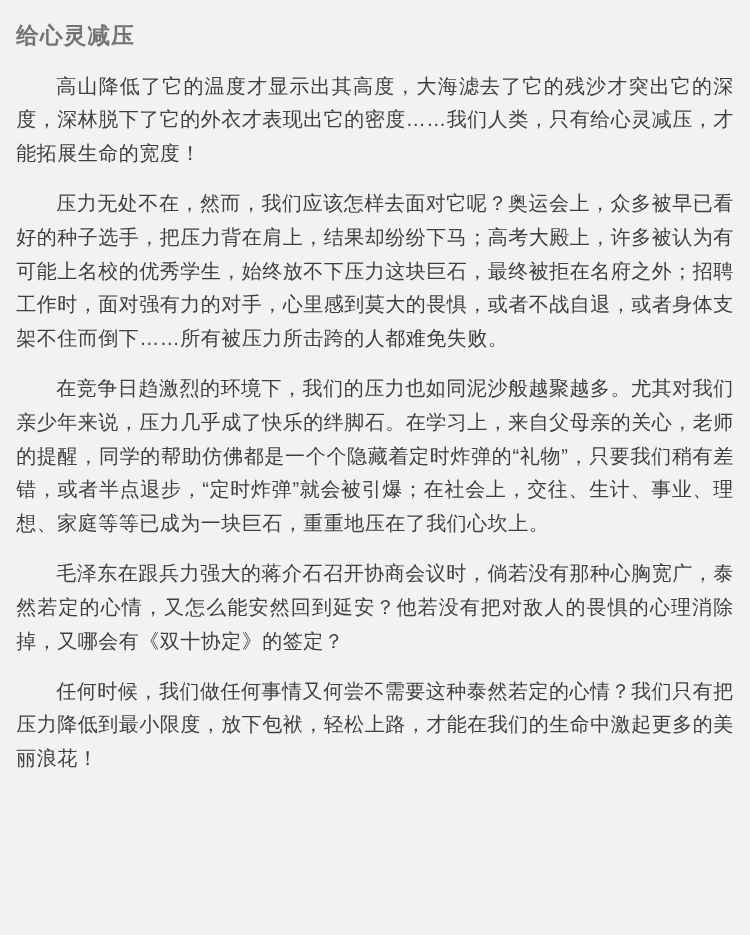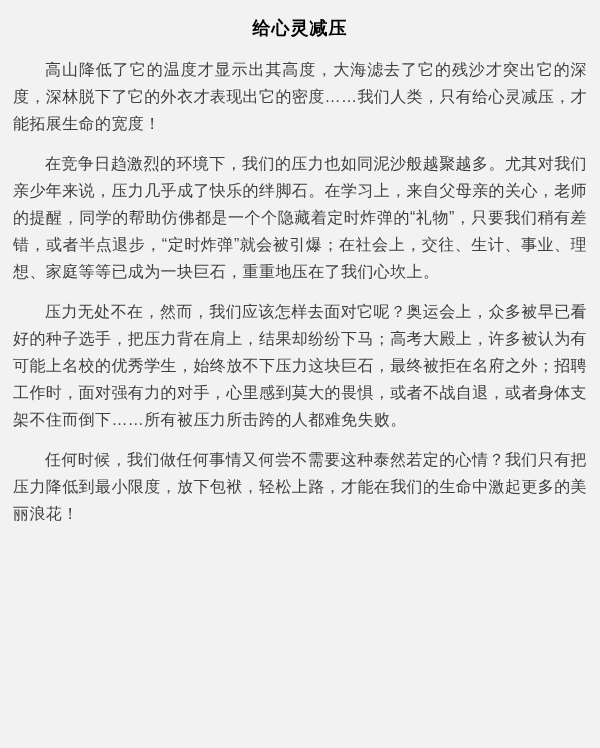--- a/index.html
+++ b/index.html
@@ -17,22 +17,21 @@
   .page {
     width: 600px;
     min-height: 748px;
     box-sizing: border-box;
     padding: 12px 13px 10px 13px;
     background: #f2f2f2;
   }
   .doc-title {
     font-size: 18px;
     font-weight: bold;
-    color: #000000;
-    text-align: center;
+    color: #737373;
     margin: 4px 0 16px 0;
     letter-spacing: 1px;
   }
   .doc-body p {
     font-size: 16px;
     line-height: 27px;
     margin: 0 0 13px 0;
     text-indent: 2em;
     text-align: justify;
     letter-spacing: 0.4px;
@@ -42,17 +41,18 @@
     margin-bottom: 0;
   }
 </style>
 </head>
 <body>
 
 <div class="page">
   <h1 class="doc-title">给心灵减压</h1>
   <div class="doc-body" id="doc-body">
       <p>高山降低了它的温度才显示出其高度，大海滤去了它的残沙才突出它的深度，深林脱下了它的外衣才表现出它的密度……我们人类，只有给心灵减压，才能拓展生命的宽度！</p>
+      <p>压力无处不在，然而，我们应该怎样去面对它呢？奥运会上，众多被早已看好的种子选手，把压力背在肩上，结果却纷纷下马；高考大殿上，许多被认为有可能上名校的优秀学生，始终放不下压力这块巨石，最终被拒在名府之外；招聘工作时，面对强有力的对手，心里感到莫大的畏惧，或者不战自退，或者身体支架不住而倒下……所有被压力所击跨的人都难免失败。</p>
       <p>在竞争日趋激烈的环境下，我们的压力也如同泥沙般越聚越多。尤其对我们亲少年来说，压力几乎成了快乐的绊脚石。在学习上，来自父母亲的关心，老师的提醒，同学的帮助仿佛都是一个个隐藏着定时炸弹的“礼物”，只要我们稍有差错，或者半点退步，“定时炸弹”就会被引爆；在社会上，交往、生计、事业、理想、家庭等等已成为一块巨石，重重地压在了我们心坎上。</p>
-      <p>压力无处不在，然而，我们应该怎样去面对它呢？奥运会上，众多被早已看好的种子选手，把压力背在肩上，结果却纷纷下马；高考大殿上，许多被认为有可能上名校的优秀学生，始终放不下压力这块巨石，最终被拒在名府之外；招聘工作时，面对强有力的对手，心里感到莫大的畏惧，或者不战自退，或者身体支架不住而倒下……所有被压力所击跨的人都难免失败。</p>
+      <p>毛泽东在跟兵力强大的蒋介石召开协商会议时，倘若没有那种心胸宽广，泰然若定的心情，又怎么能安然回到延安？他若没有把对敌人的畏惧的心理消除掉，又哪会有《双十协定》的签定？</p>
       <p>任何时候，我们做任何事情又何尝不需要这种泰然若定的心情？我们只有把压力降低到最小限度，放下包袱，轻松上路，才能在我们的生命中激起更多的美丽浪花！</p>
     </div>
 </div>
 
 </body></html>

